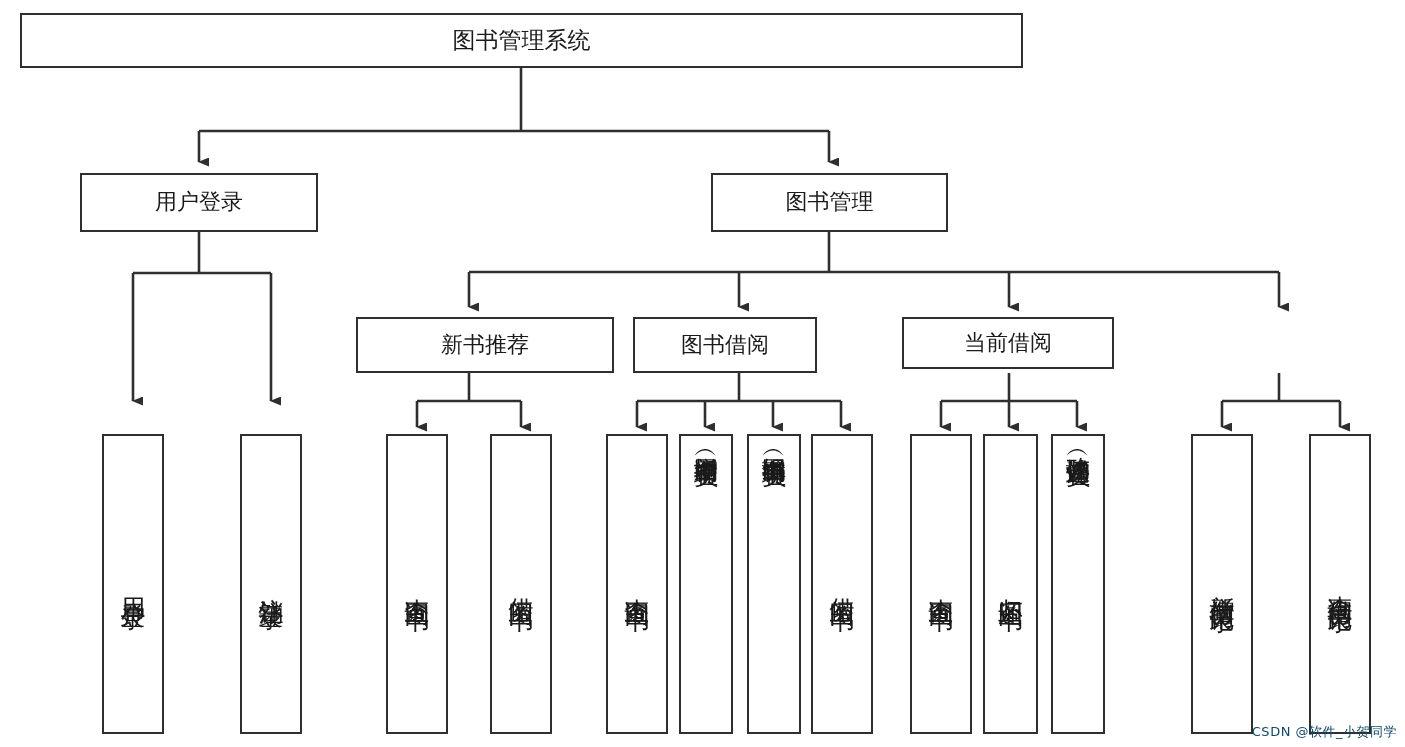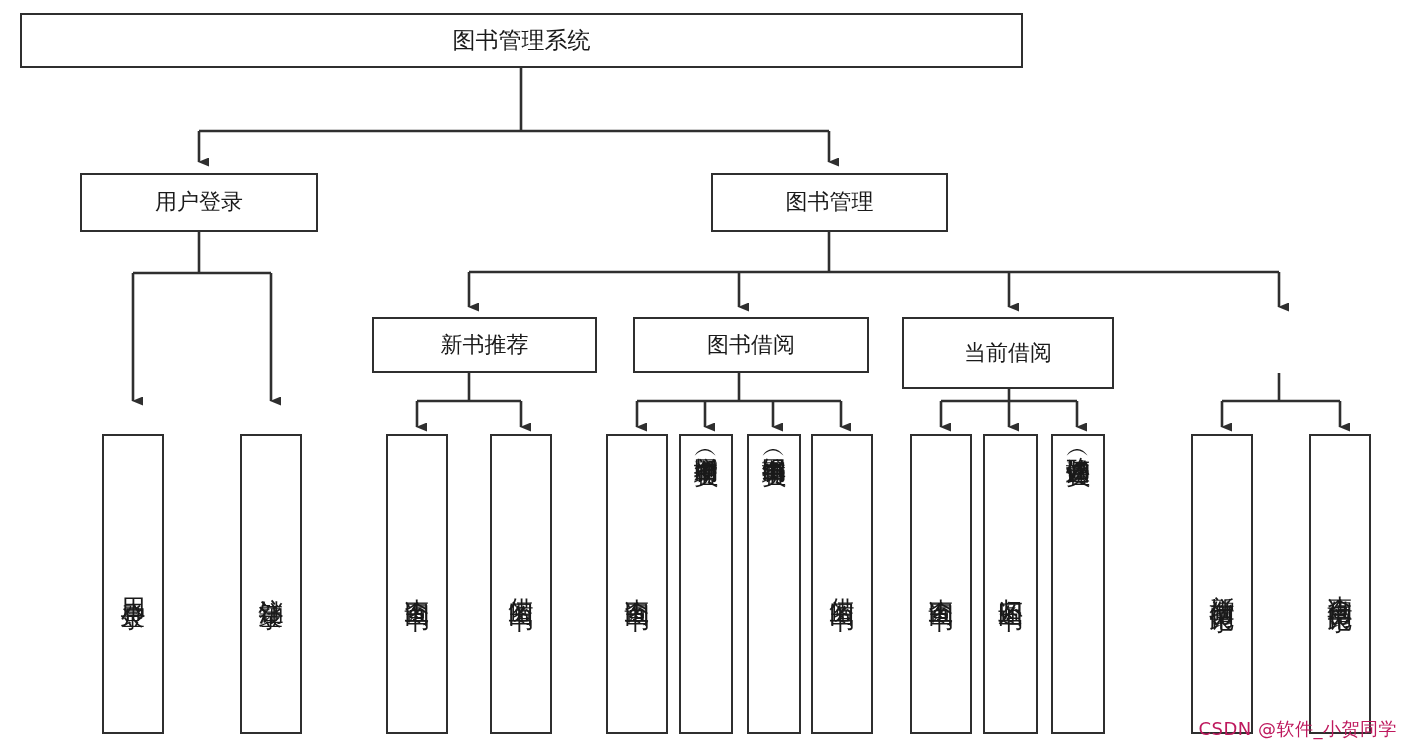--- a/index.html
+++ b/index.html
@@ -70,22 +70,22 @@
     letter-spacing: 1px;
   }
   .node.leaf.centered {
     align-items: center;
     padding-top: 0;
   }
   #watermark {
     position: absolute;
     right: 8px;
     bottom: 6px;
-    font-size: 18px;
-    color: #be185d;
+    font-size: 13px;
+    color: #0c4a6e;
     letter-spacing: 0.5px;
     white-space: nowrap;
     pointer-events: none;
   }
 </style>
 </head>
 <body>
 
 <div id="diagram-root">
 
@@ -143,27 +143,27 @@
     <span class="node-label">图书管理系统</span>
   </div>
 
   <div class="node level2" style="left:80px; top:173px; width:238px; height:59px;">
     <span class="node-label">用户登录</span>
   </div>
   <div class="node level2" style="left:711px; top:173px; width:237px; height:59px;font-family:Liberation Serif, serif;">
     <span class="node-label">图书管理</span>
   </div>
 
-  <div class="node level3" style="left:372px; top:317px; width:225px; height:56px;">
+  <div class="node level3" style="left:356px; top:317px; width:258px; height:56px;">
     <span class="node-label">新书推荐</span>
   </div>
-  <div class="node level3" style="left:633px; top:317px; width:236px; height:56px;">
+  <div class="node level3" style="left:633px; top:317px; width:184px; height:56px;">
     <span class="node-label">图书借阅</span>
   </div>
-  <div class="node level3" style="left:902px; top:317px; width:212px; height:72px;">
+  <div class="node level3" style="left:902px; top:317px; width:212px; height:52px;">
     <span class="node-label">当前借阅</span>
   </div>
 
   <div class="node leaf centered" style="left:102px; top:434px; width:62px; height:300px;">
     <span class="node-label">用户登录</span>
   </div>
   <div class="node leaf centered" style="left:240px; top:434px; width:62px; height:300px;">
     <span class="node-label">注销登录</span>
   </div>
 

